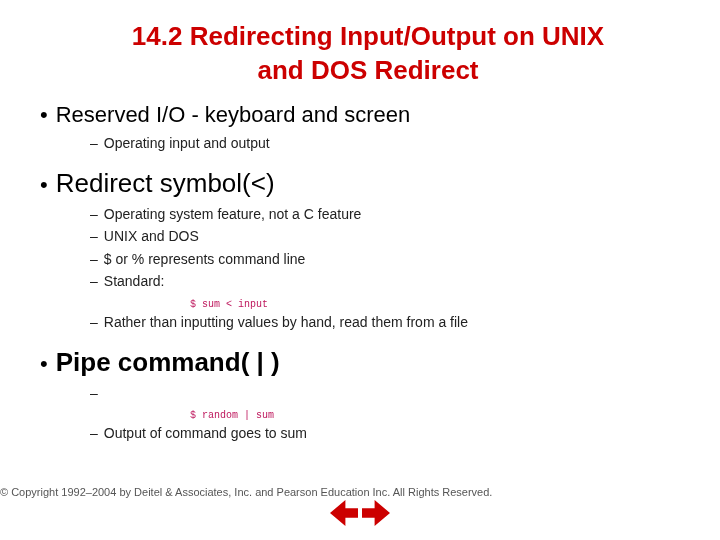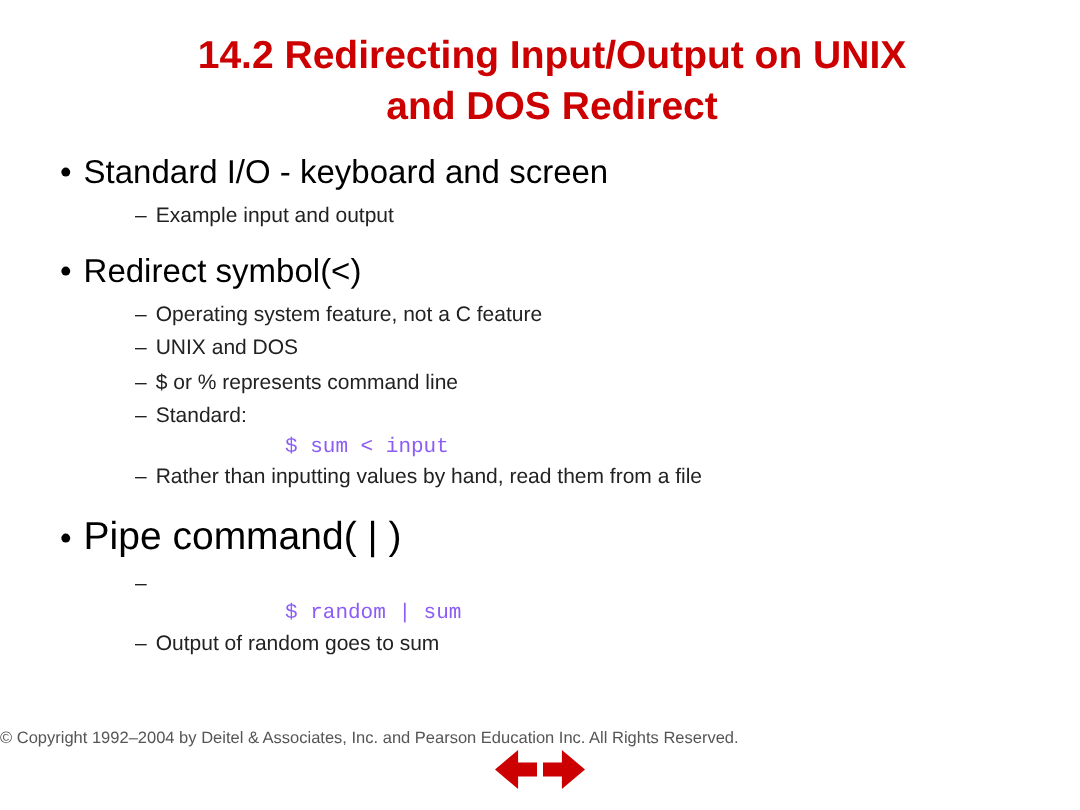--- a/index.html
+++ b/index.html
@@ -63,22 +63,22 @@
       align-items: baseline;
       gap: 6px;
     }
 
     .sub-item .dash {
       flex-shrink: 0;
     }
 
     .code-block {
       font-family: 'Courier New', Courier, monospace;
-      font-size: 14px;
-      color: #8b5cf6;
+      font-size: 10px;
+      color: #be185d;
       margin-left: 20px;
       margin-top: 2px;
       margin-bottom: 2px;
     }
 
     .code-inline {
       font-family: Liberation Sans, sans-serif;
       font-size: 14px;
       margin-top: 38px;
     }
@@ -112,34 +112,34 @@
 <div class="slide">
 
   <div class="title">
     <span>14.2   Redirecting Input/Output on UNIX</span><br>
     <span>and DOS Redirect</span>
   </div>
 
   <div class="bullet-section">
     <div class="bullet-main">
       <span class="bullet-dot">•</span>
-      <span style="font-size:22px;">Standard I/O - keyboard and screen</span>
+      <span style="font-size:22px;">Reserved I/O - keyboard and screen</span>
     </div>
     <div class="sub-list">
       <div class="sub-item">
         <span class="dash">–</span>
-        <span>Example input and output</span>
+        <span>Operating input and output</span>
       </div>
     </div>
   </div>
 
   <div class="bullet-section">
     <div class="bullet-main">
       <span class="bullet-dot">•</span>
-      <span style="font-size:22px; font-weight:normal;">Redirect symbol(&lt;)</span>
+      <span style="font-size:26px; font-weight:normal;">Redirect symbol(&lt;)</span>
     </div>
     <div class="sub-list">
       <div class="sub-item">
         <span class="dash">–</span>
         <span>Operating system feature, not a C feature</span>
       </div>
       <div class="sub-item">
         <span class="dash">–</span>
         <span>UNIX and DOS</span>
       </div>
@@ -157,32 +157,32 @@
       <div class="sub-item">
         <span class="dash">–</span>
         <span>Rather than inputting values by hand, read them from a file</span>
       </div>
     </div>
   </div>
 
   <div class="bullet-section">
     <div class="bullet-main">
       <span class="bullet-dot">•</span>
-      <span style="font-size:26px; font-weight:normal;">Pipe command( | )</span>
+      <span style="font-size:26px; font-weight:bold;">Pipe command( | )</span>
     </div>
     <div class="sub-list">
       <div class="sub-item">
         <span class="dash">–</span>
       </div>
       <div class="indent-code">
         <span class="code-block">$ random | sum</span>
       </div>
       <div class="sub-item">
         <span class="dash">–</span>
-        <span>Output of <span class="code-inline">random</span> goes to <span class="code-inline">sum</span></span>
+        <span>Output of <span class="code-inline">command</span> goes to <span class="code-inline">sum</span></span>
       </div>
     </div>
   </div>
 
 </div>
 
 <div class="copyright">
   <span>© Copyright 1992–2004 by Deitel &amp; Associates, Inc. and Pearson Education Inc.  All Rights Reserved.</span>
 </div>
 

